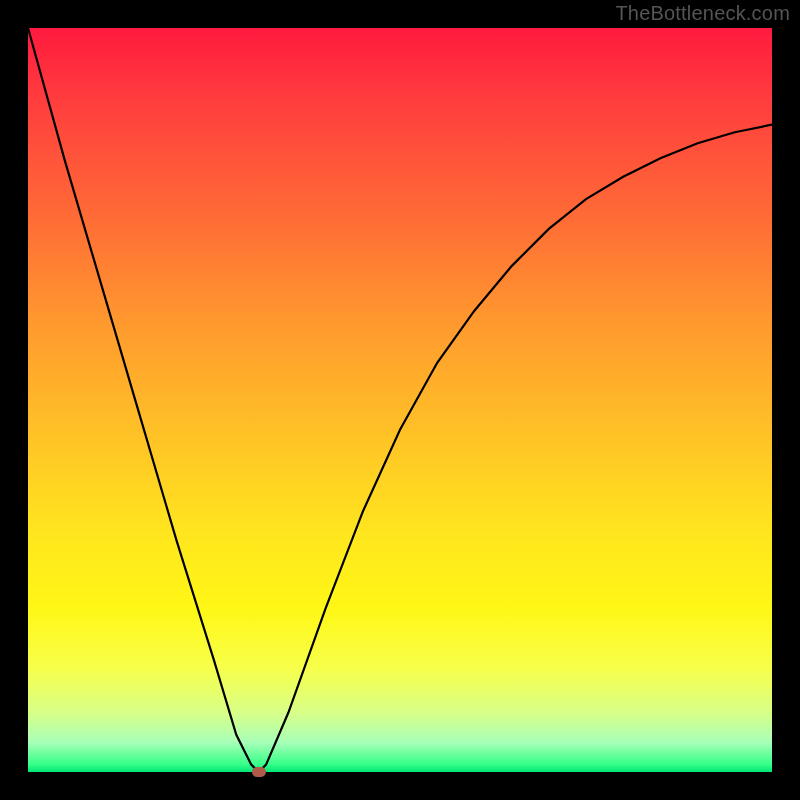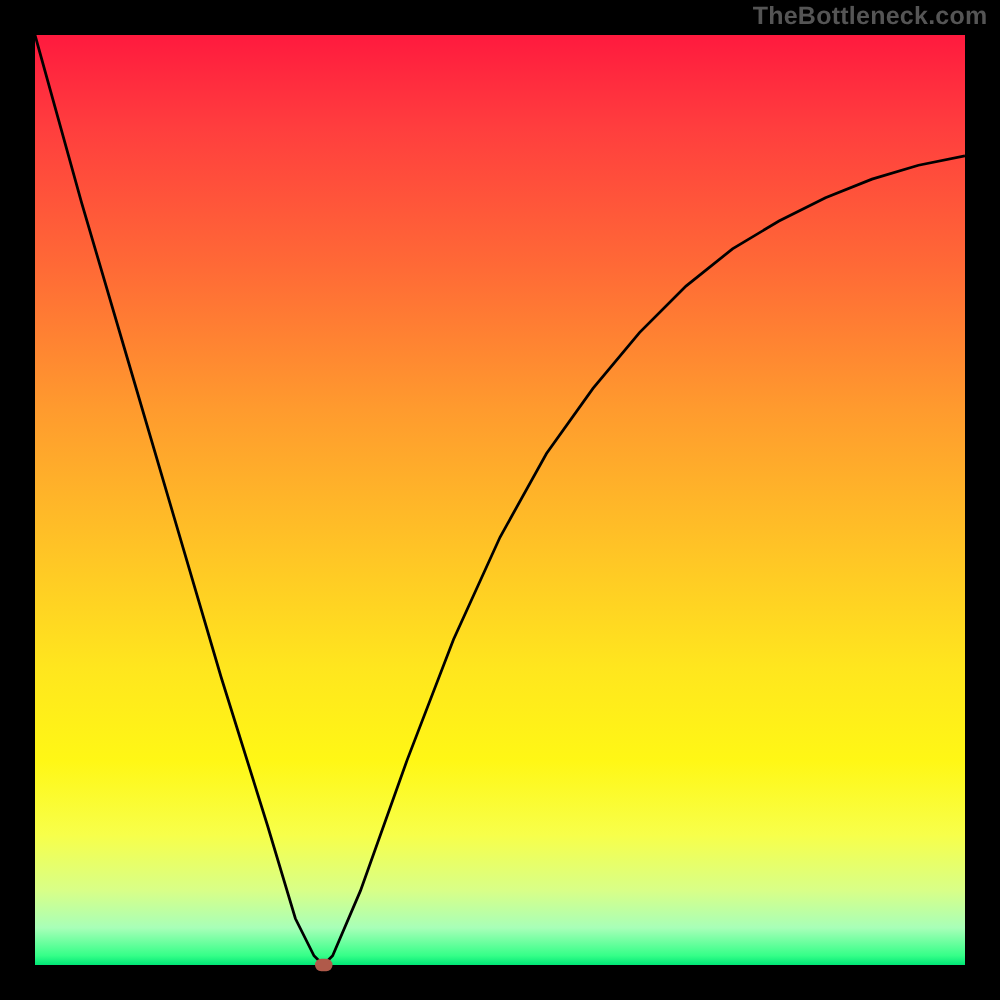--- a/index.html
+++ b/index.html
@@ -37,21 +37,21 @@
       #35ff88 99%,
       #00e676 100%
     );
   }
   .watermark {
     position: absolute;
     top: 2px;
     right: 10px;
     font-size: 20px;
     color: #555;
-    font-weight: 700;
+    font-weight: 400;
     letter-spacing: 0.2px;
     z-index: 5;
   }
   svg.curve {
     position: absolute;
     left: 0;
     top: 0;
     width: 744px;
     height: 744px;
     z-index: 2;

